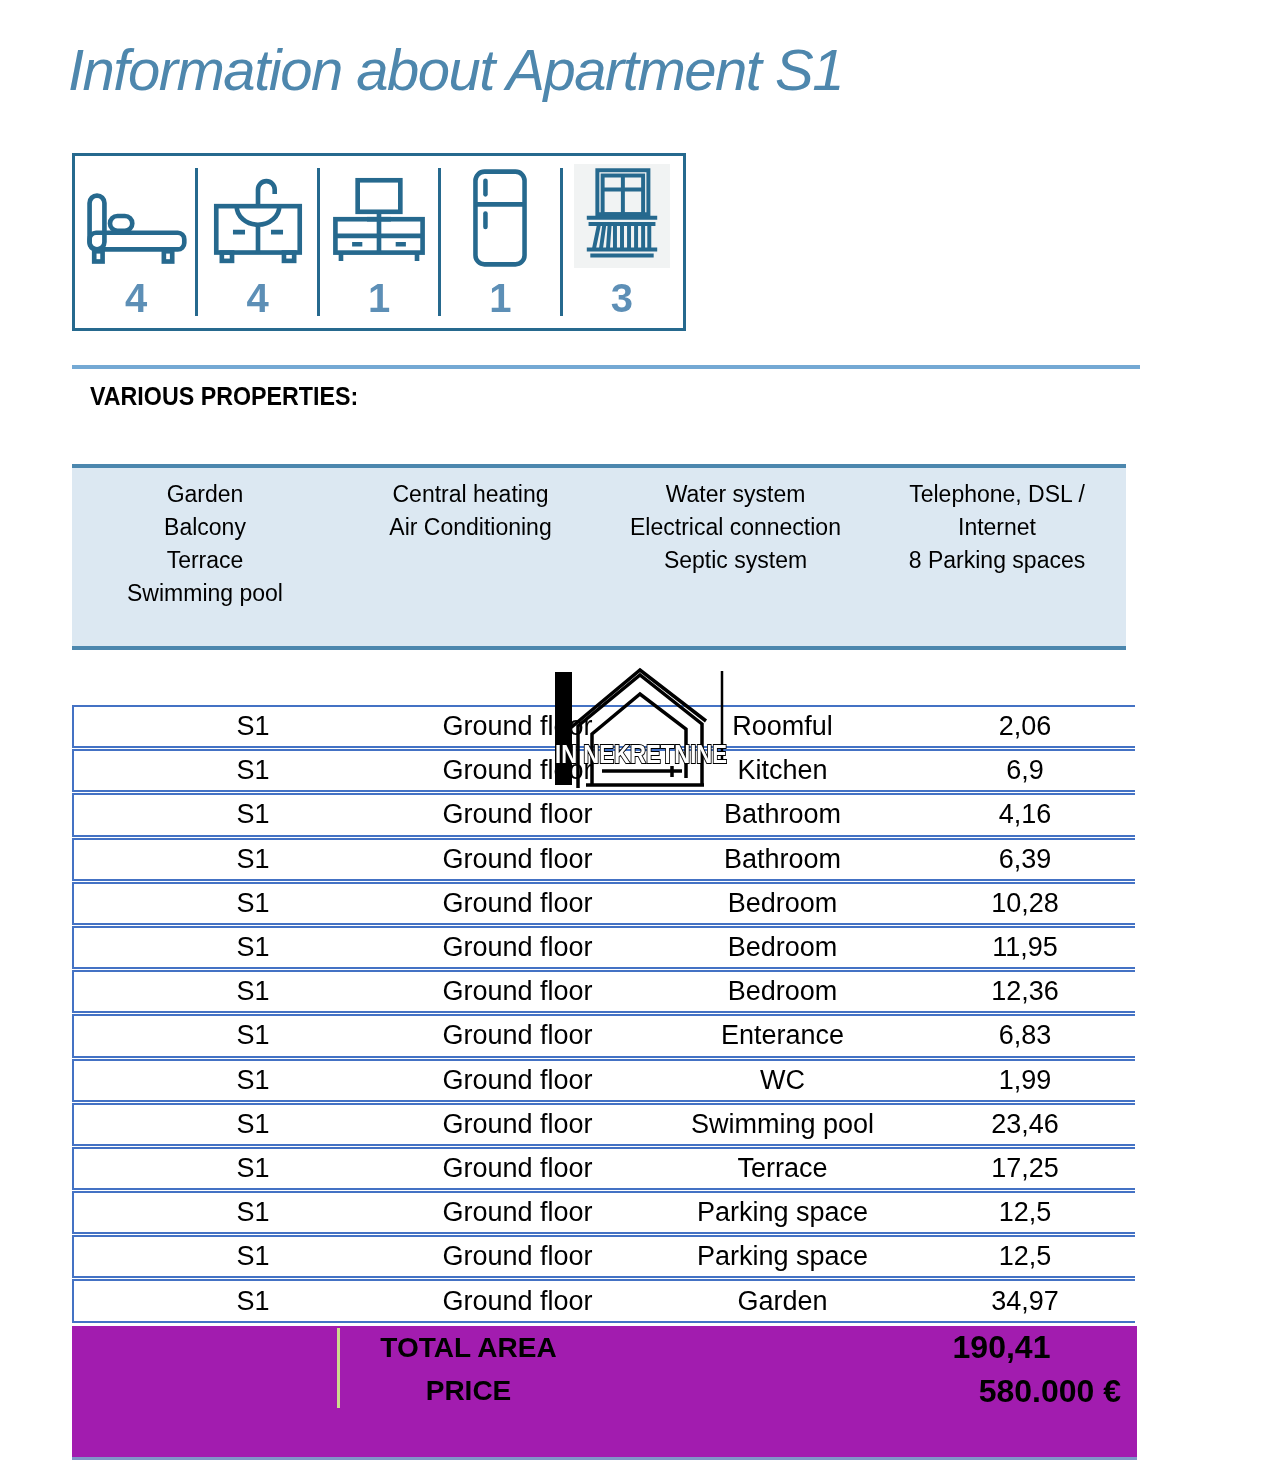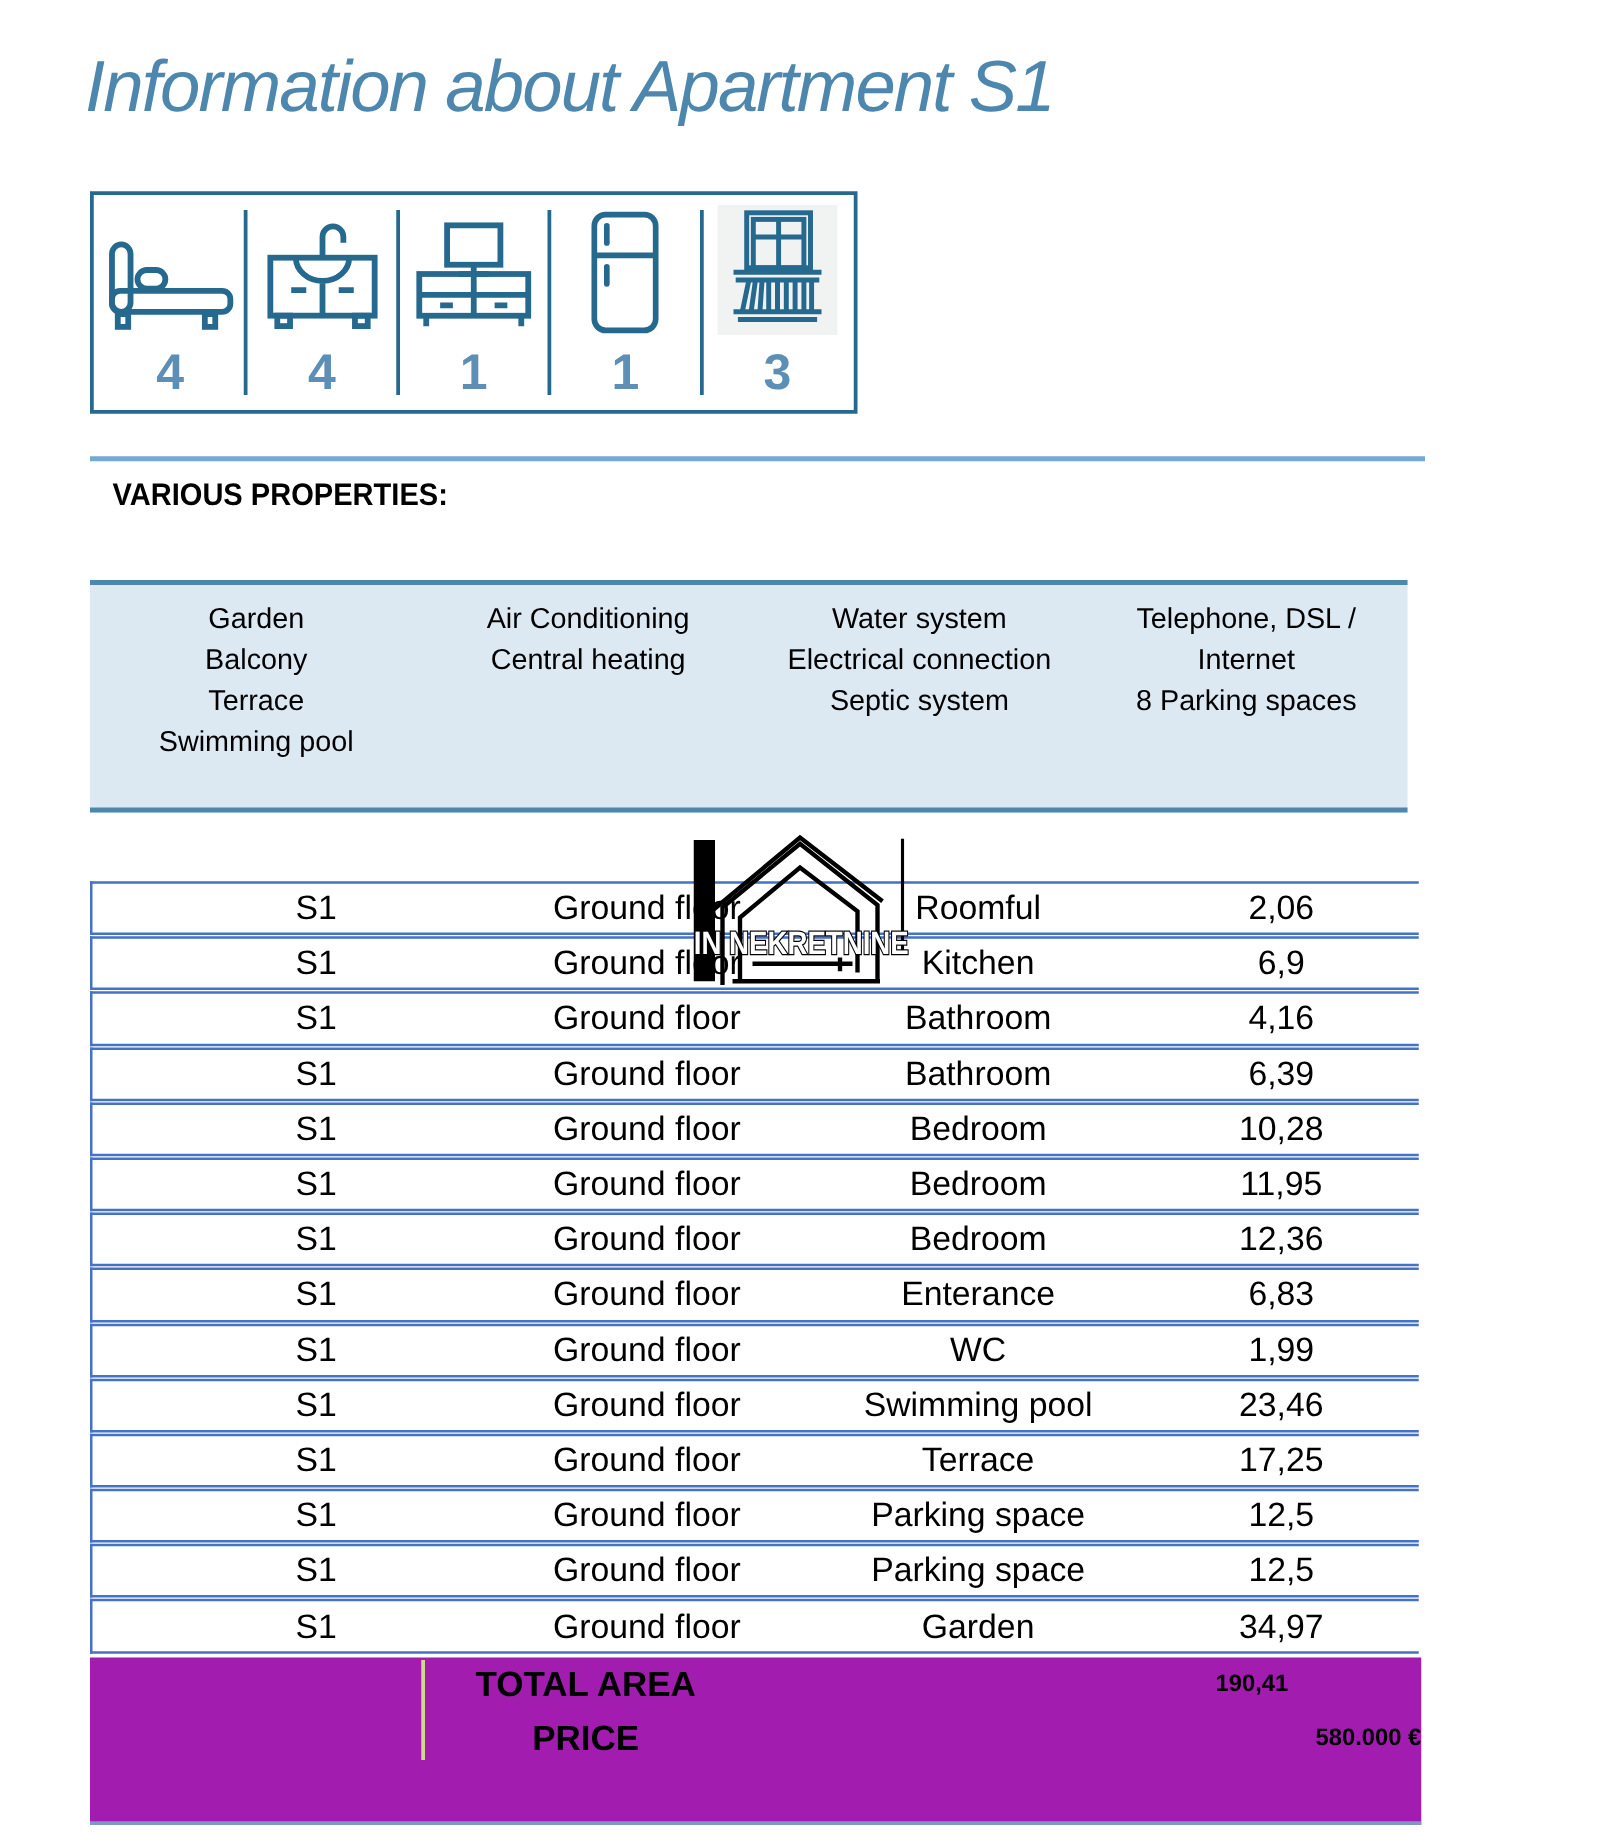--- a/index.html
+++ b/index.html
@@ -48,22 +48,22 @@
   
   .watermark { position:absolute; left:552px; top:666px; width:178px; height:130px; pointer-events:none; }
   
   .summary {
     position:absolute; left:72px; top:1326px; width:1065px; height:134px;
     background:#a21caf; border-bottom:3px solid #8096c8;
     display:grid; grid-template-rows:1fr 1fr 1fr;
   }
   .summary-row { display:grid; grid-template-columns:264px 265px 265px 1fr; align-items:center; }
   .summary-label { grid-column:2; text-align:center; font-size:28px; font-weight:700; white-space:nowrap; }
-  .summary-val { grid-column:4; text-align:center; font-size:19px; font-weight:700; }
-  .summary-val.right { text-align:right; }
+  .summary-val { grid-column:4; text-align:center; font-size:32px; font-weight:700; }
+  .summary-val.right { text-align:right; padding-right:16px; }
   .green-line { position:absolute; left:265px; top:2px; width:2.5px; height:80px; background:#cdda8e; }
   svg { display:block; }
 </style>
 </head>
 <body>
 
 <div class="page">
 
   <h1 class="title">Information about Apartment S1</h1>
 
@@ -154,22 +154,22 @@
   <div class="section-heading">VARIOUS PROPERTIES:</div>
 
   <div class="props">
     <div class="props-col">
       <div>Garden</div>
       <div>Balcony</div>
       <div>Terrace</div>
       <div>Swimming pool</div>
     </div>
     <div class="props-col">
+      <div>Central heating</div>
       <div>Air Conditioning</div>
-      <div>Central heating</div>
     </div>
     <div class="props-col">
       <div>Water system</div>
       <div>Electrical connection</div>
       <div>Septic system</div>
     </div>
     <div class="props-col">
       <div>Telephone, DSL /</div>
       <div>Internet</div>
       <div>8 Parking spaces</div>

